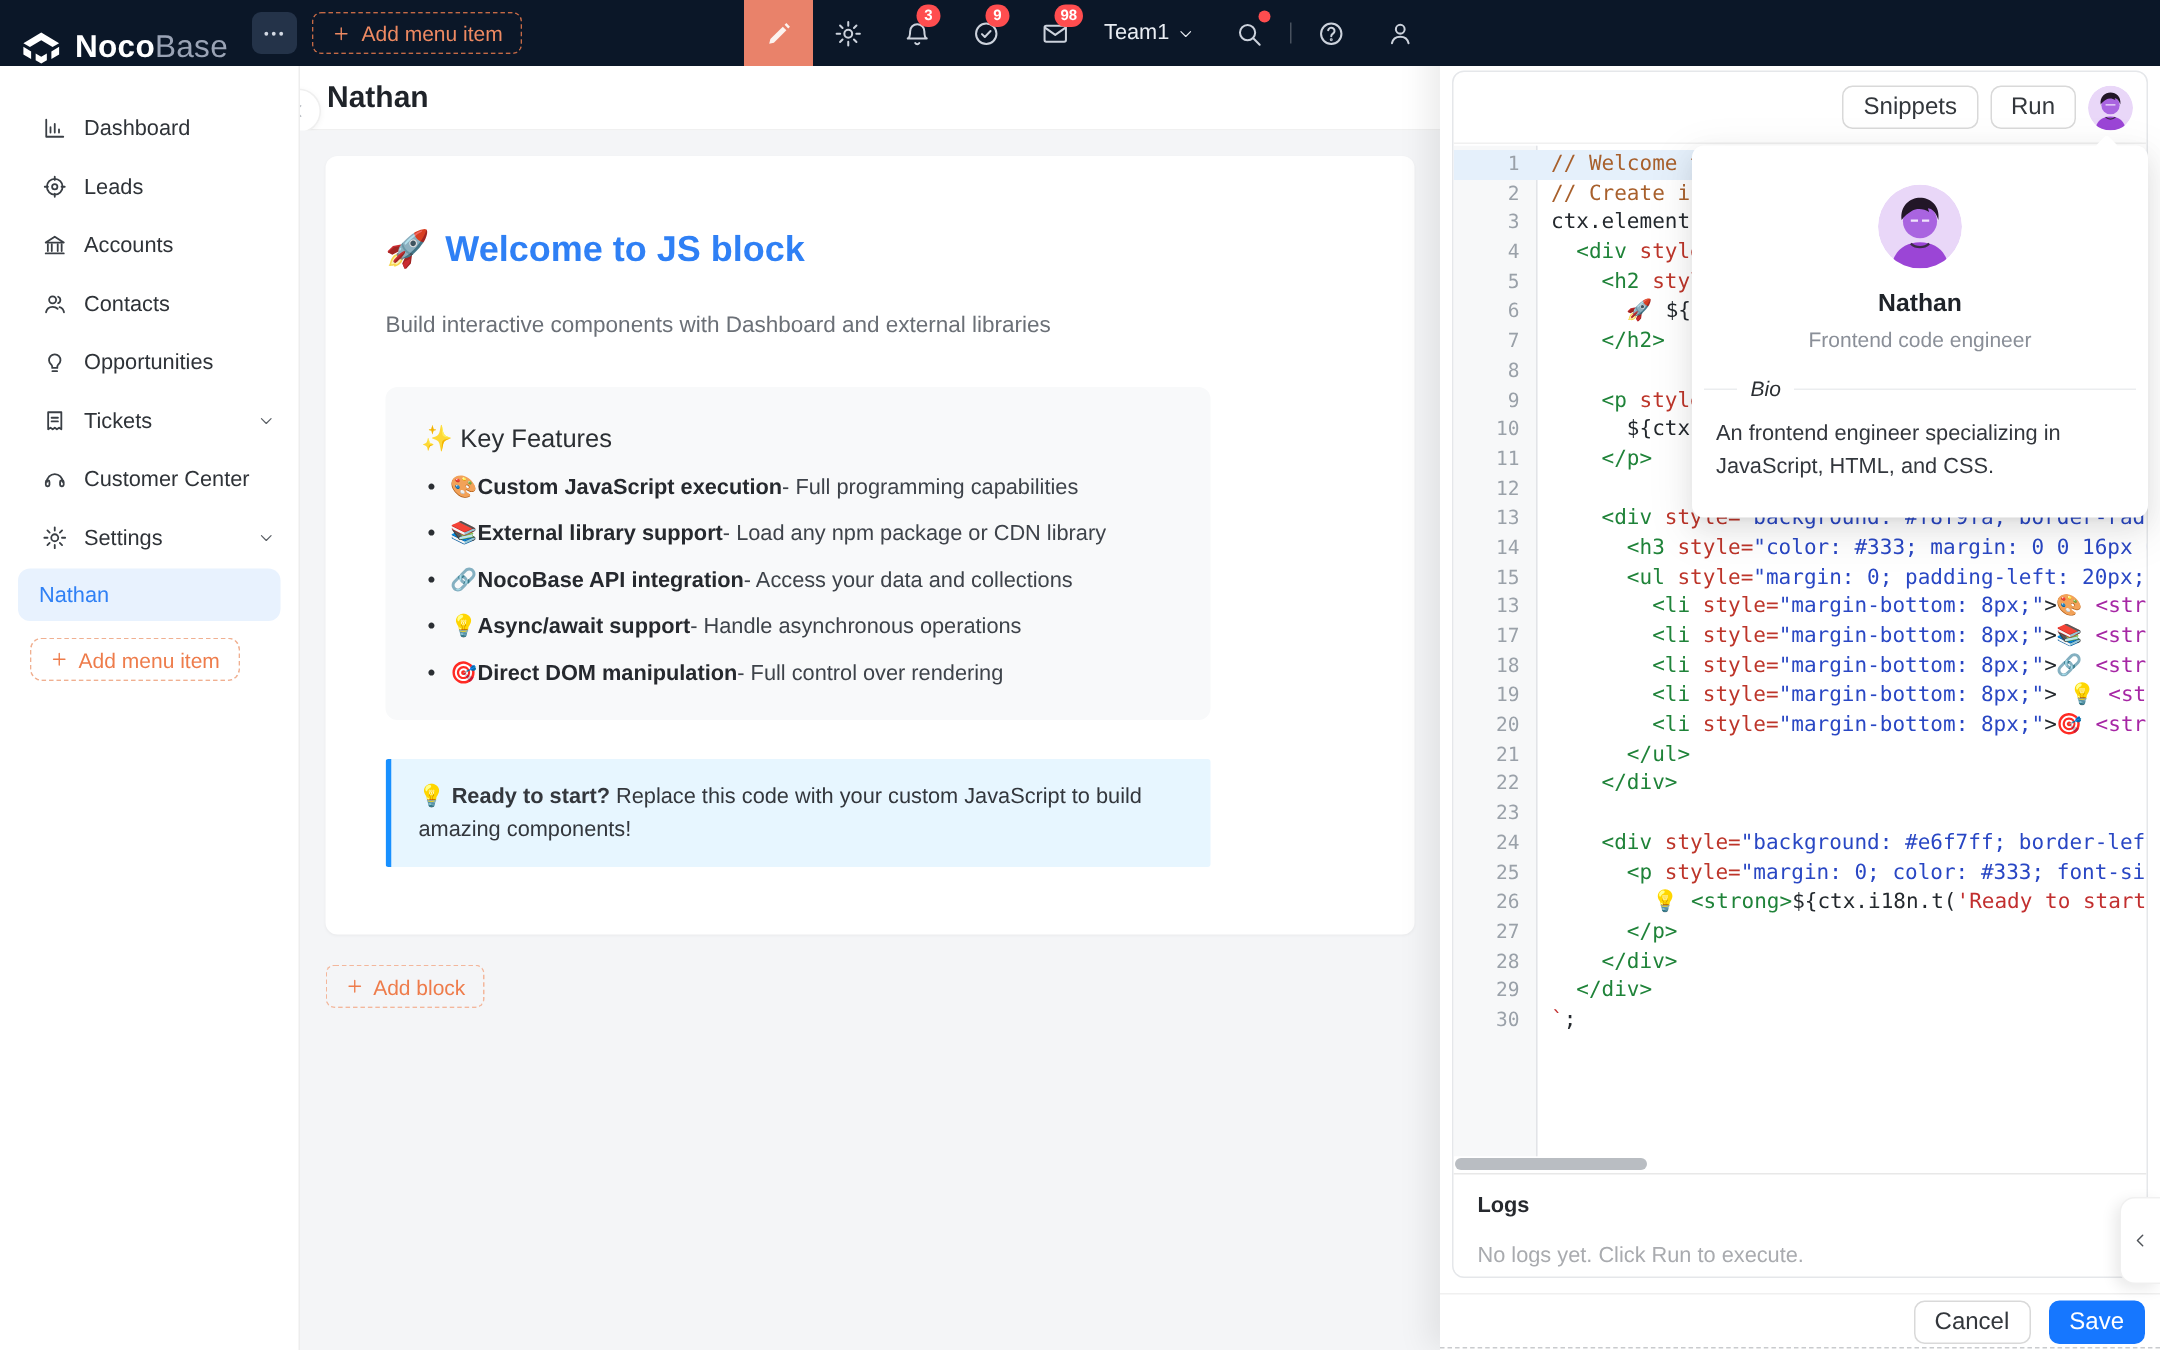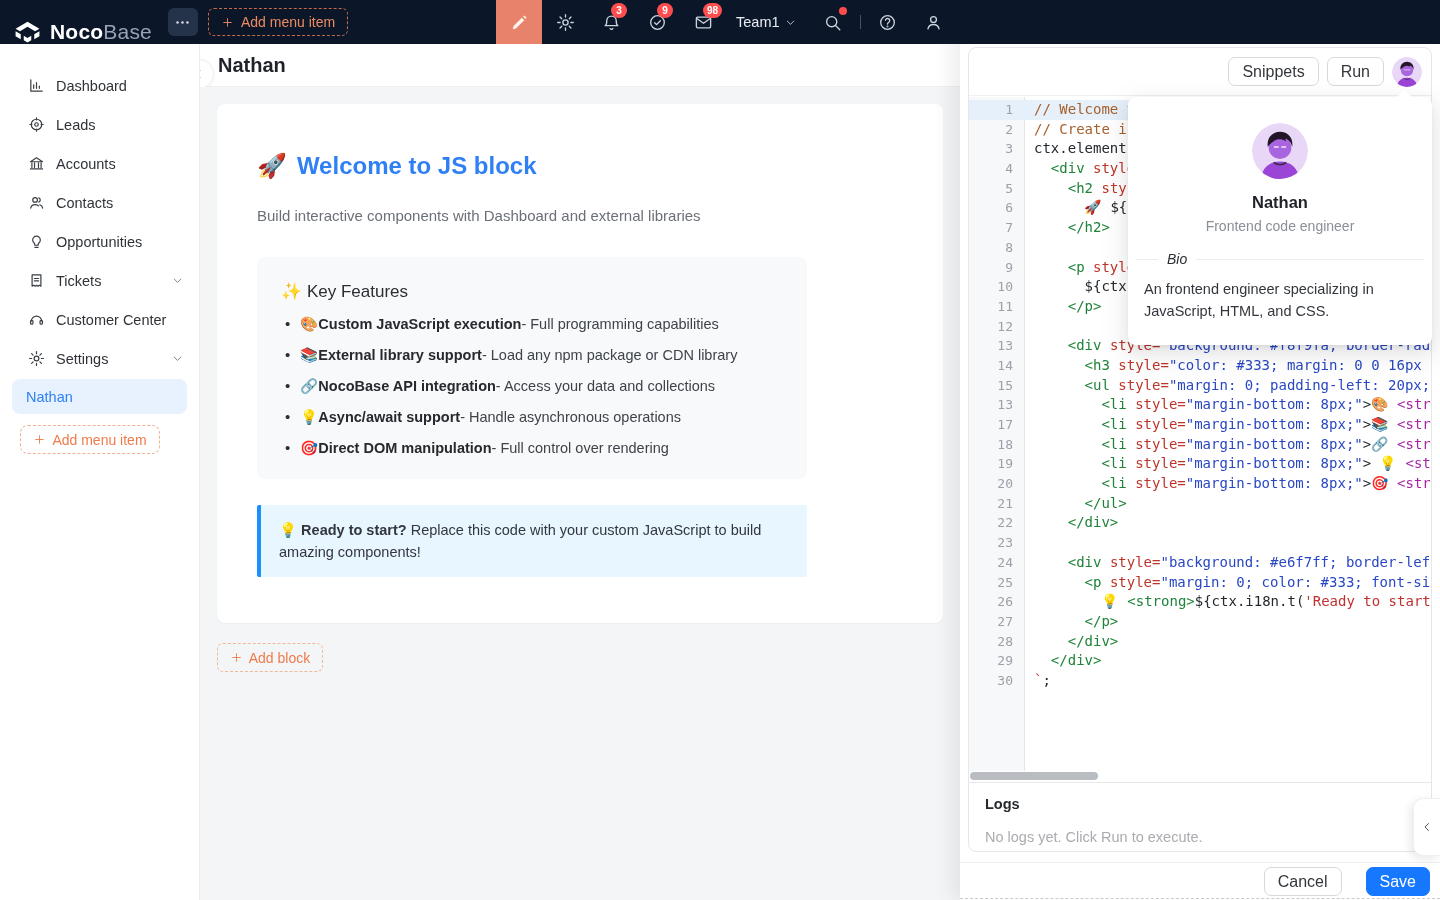--- a/index.html
+++ b/index.html
@@ -63,21 +63,21 @@
   .crow { display:flex; height:19.7px; line-height:19.7px; white-space:pre; }
   .crow .ln { flex:0 0 56px; text-align:right; padding-right:12px; color:#9aa1a9; font-size:13px; position:relative; }
   .crow .src { flex:1; padding-left:9px; overflow:hidden; }
   .crow.active { background:#e5f0fb; }
   .tok-c { color:#a8602c; } .tok-t { color:#1f8339; } .tok-a { color:#bd352a; }
   .tok-s { color:#2947c4; } .tok-u { color:#a626a4; } .tok-r { color:#c22f2f; } .tok-p { color:#24292e; }
   .hscroll-thumb { position:absolute; left:1px; top:724px; width:128px; height:8px; border-radius:4px; background:#b9bdc2; cursor:pointer; }
   .logs-sect { position:absolute; left:0; right:0; top:734px; bottom:0; border-top:1px solid #e8e8e8; padding:13px 16px; }
   .logs-title { font-size:14.5px; font-weight:700; color:#26292e; }
   .logs-empty { margin-top:17px; font-size:14.5px; color:#a9abaf; }
-  .drawer-footer { position:absolute; left:0; right:0; top:862px; height:38px; border-top:1px solid #f0f0f0; background:#fff; display:flex; align-items:center; justify-content:flex-end; gap:24px; padding:0 10px; }
+  .drawer-footer { position:absolute; left:0; right:0; top:862px; height:38px; border-top:1px solid #f0f0f0; background:#fff; display:flex; align-items:center; justify-content:flex-end; gap:12px; padding:0 10px; }
   .btn-save { background:#1677ff; border:1px solid #1677ff; color:#fff; }
   .bottom-dash { position:absolute; left:0; right:0; bottom:1px; border-top:1px dashed #c9cbce; }
   .collapse-tab { position:absolute; right:0; top:798px; width:27px; height:58px; background:#fff; border:1px solid #f0f0f0; border-right:none; border-radius:10px 0 0 10px; box-shadow:-3px 3px 10px rgba(0,0,0,.09); display:flex; align-items:center; justify-content:center; color:#4f5358; cursor:pointer; z-index:40; }
 
   
   #popup { position:absolute; left:1128px; top:97px; width:304px; height:248px; background:#fff; border-radius:8px;
            box-shadow:0 6px 16px rgba(0,0,0,.08), 0 3px 6px -4px rgba(0,0,0,.12), 0 9px 28px 8px rgba(0,0,0,.05); z-index:50; }
   .popup-arrow { position:absolute; top:-5px; left:271px; width:11px; height:11px; background:#fff; transform:rotate(45deg); border-radius:2px; }
   .popup-avatar { width:56px; height:56px; border-radius:50%; overflow:hidden; margin:26px auto 0; }
   .popup-name { margin-top:14px; text-align:center; font-size:16.5px; font-weight:700; color:#1f2329; }

